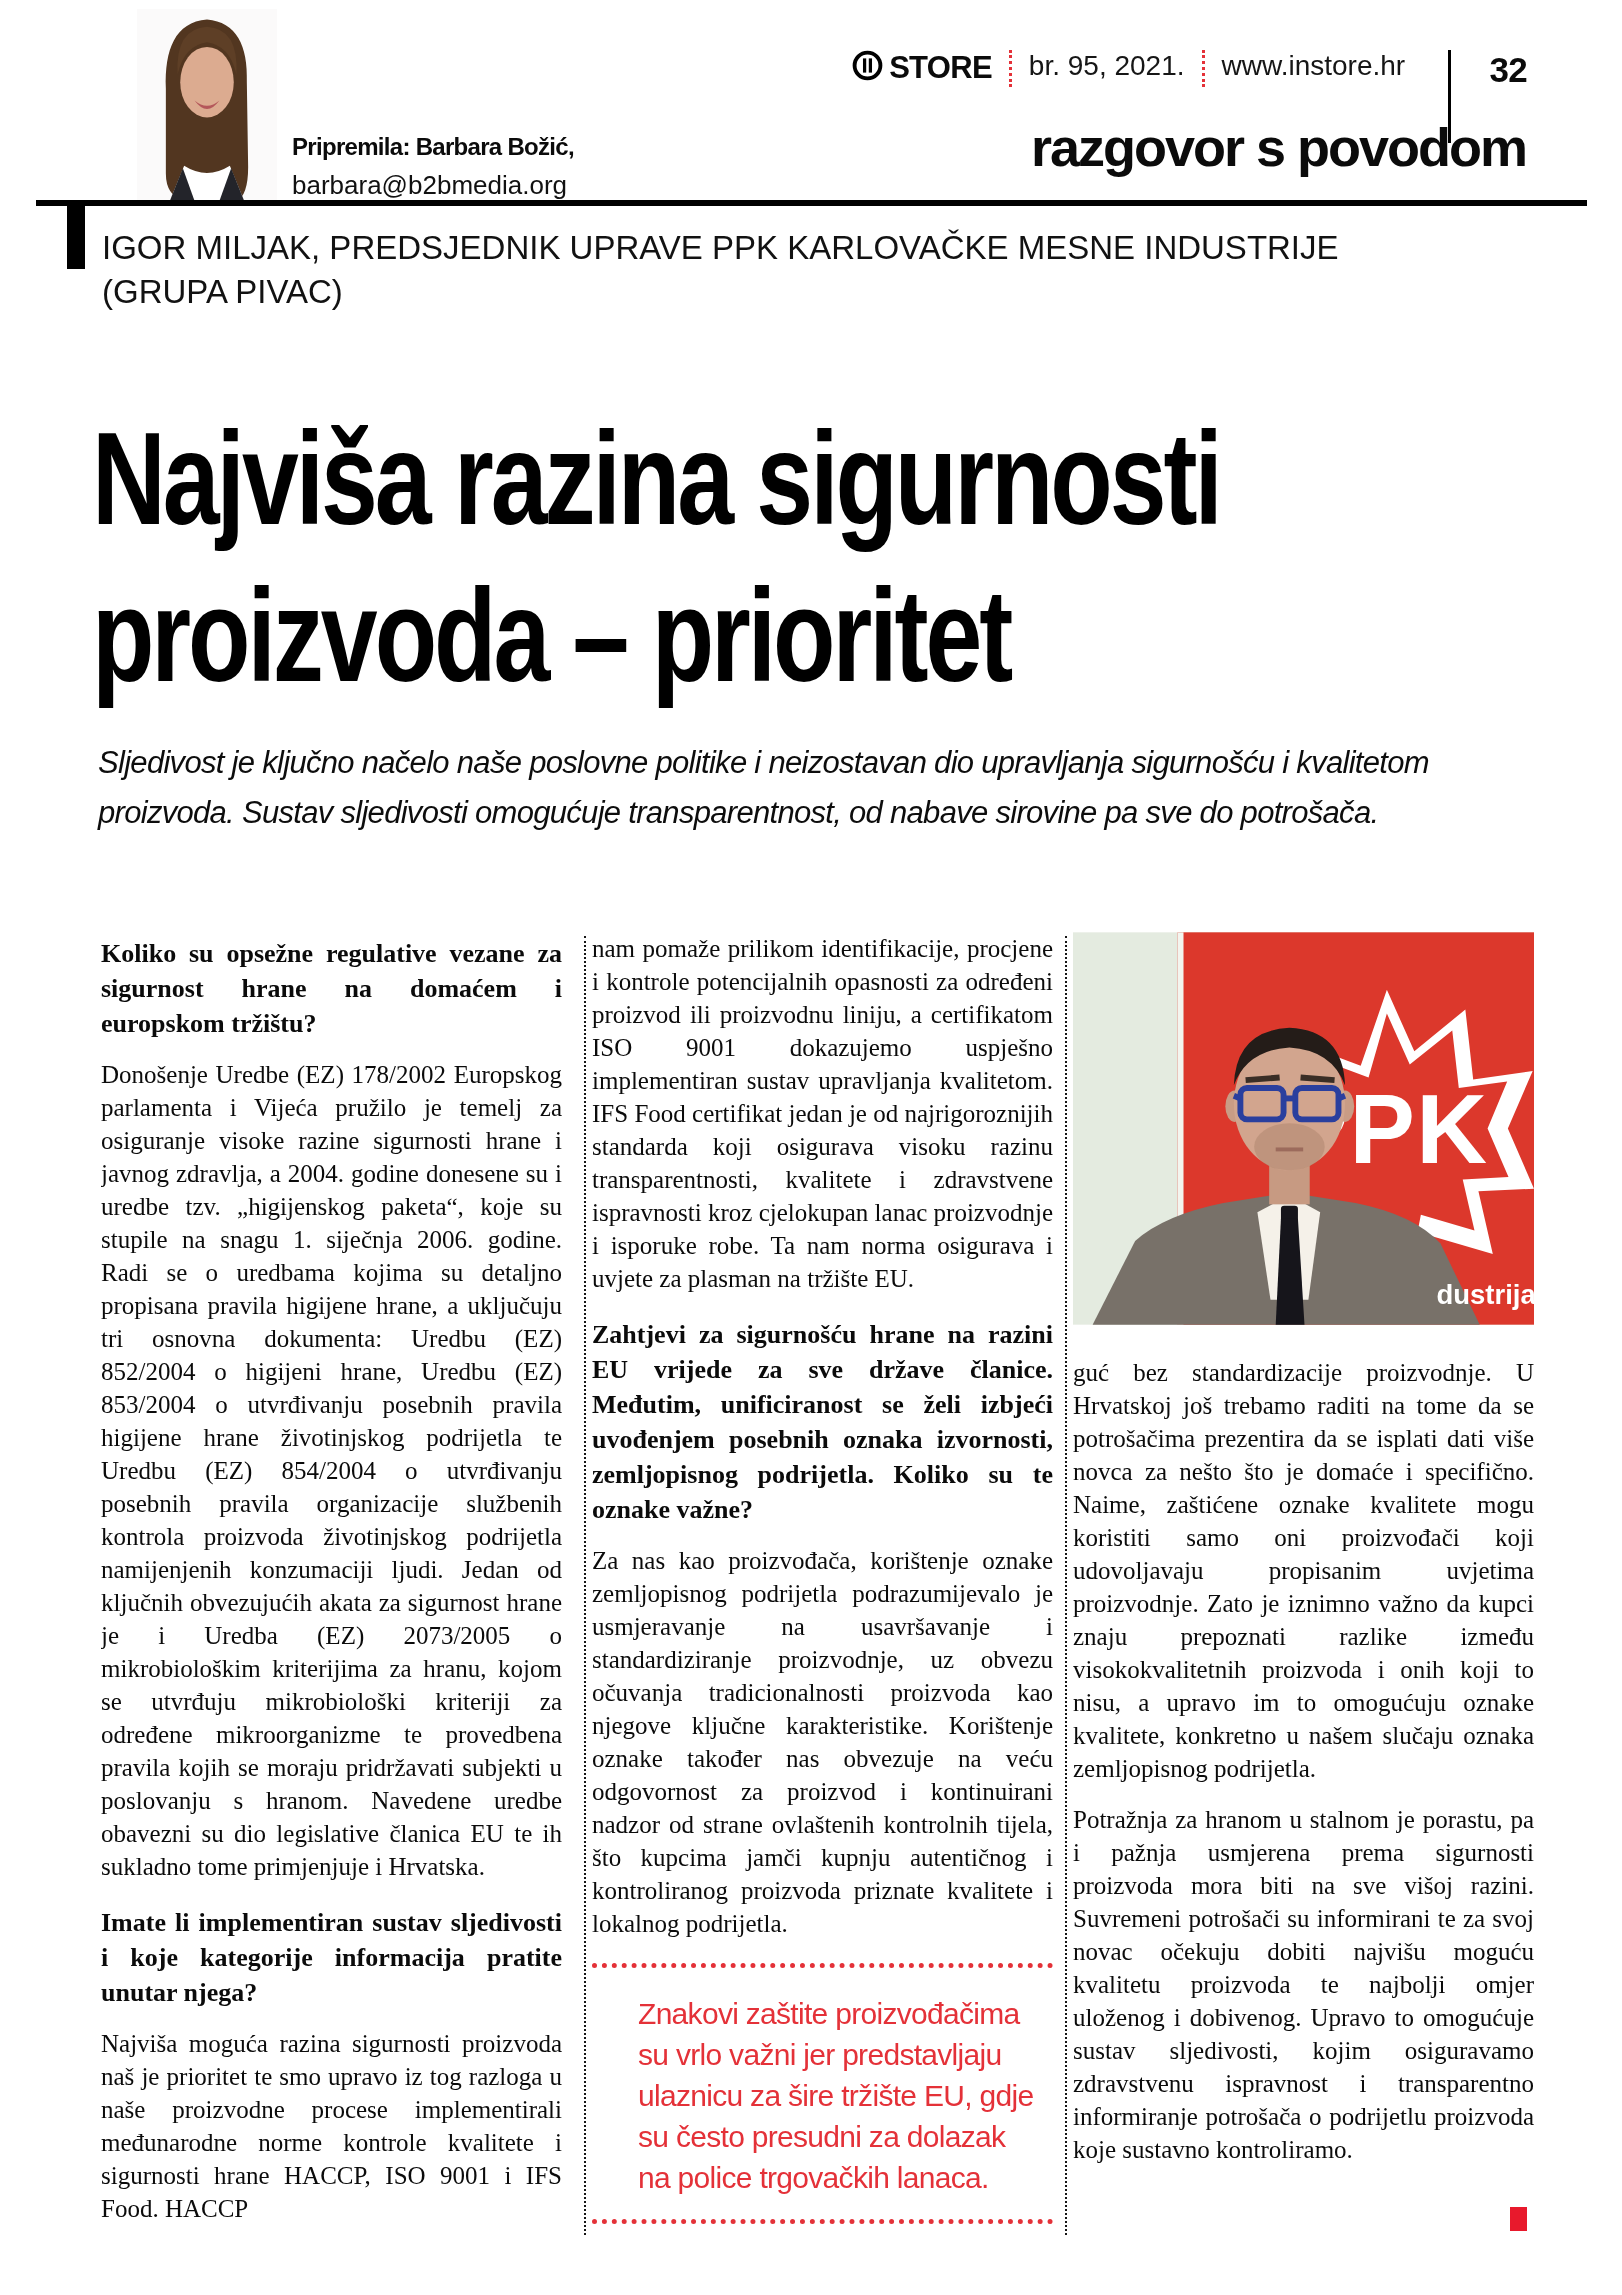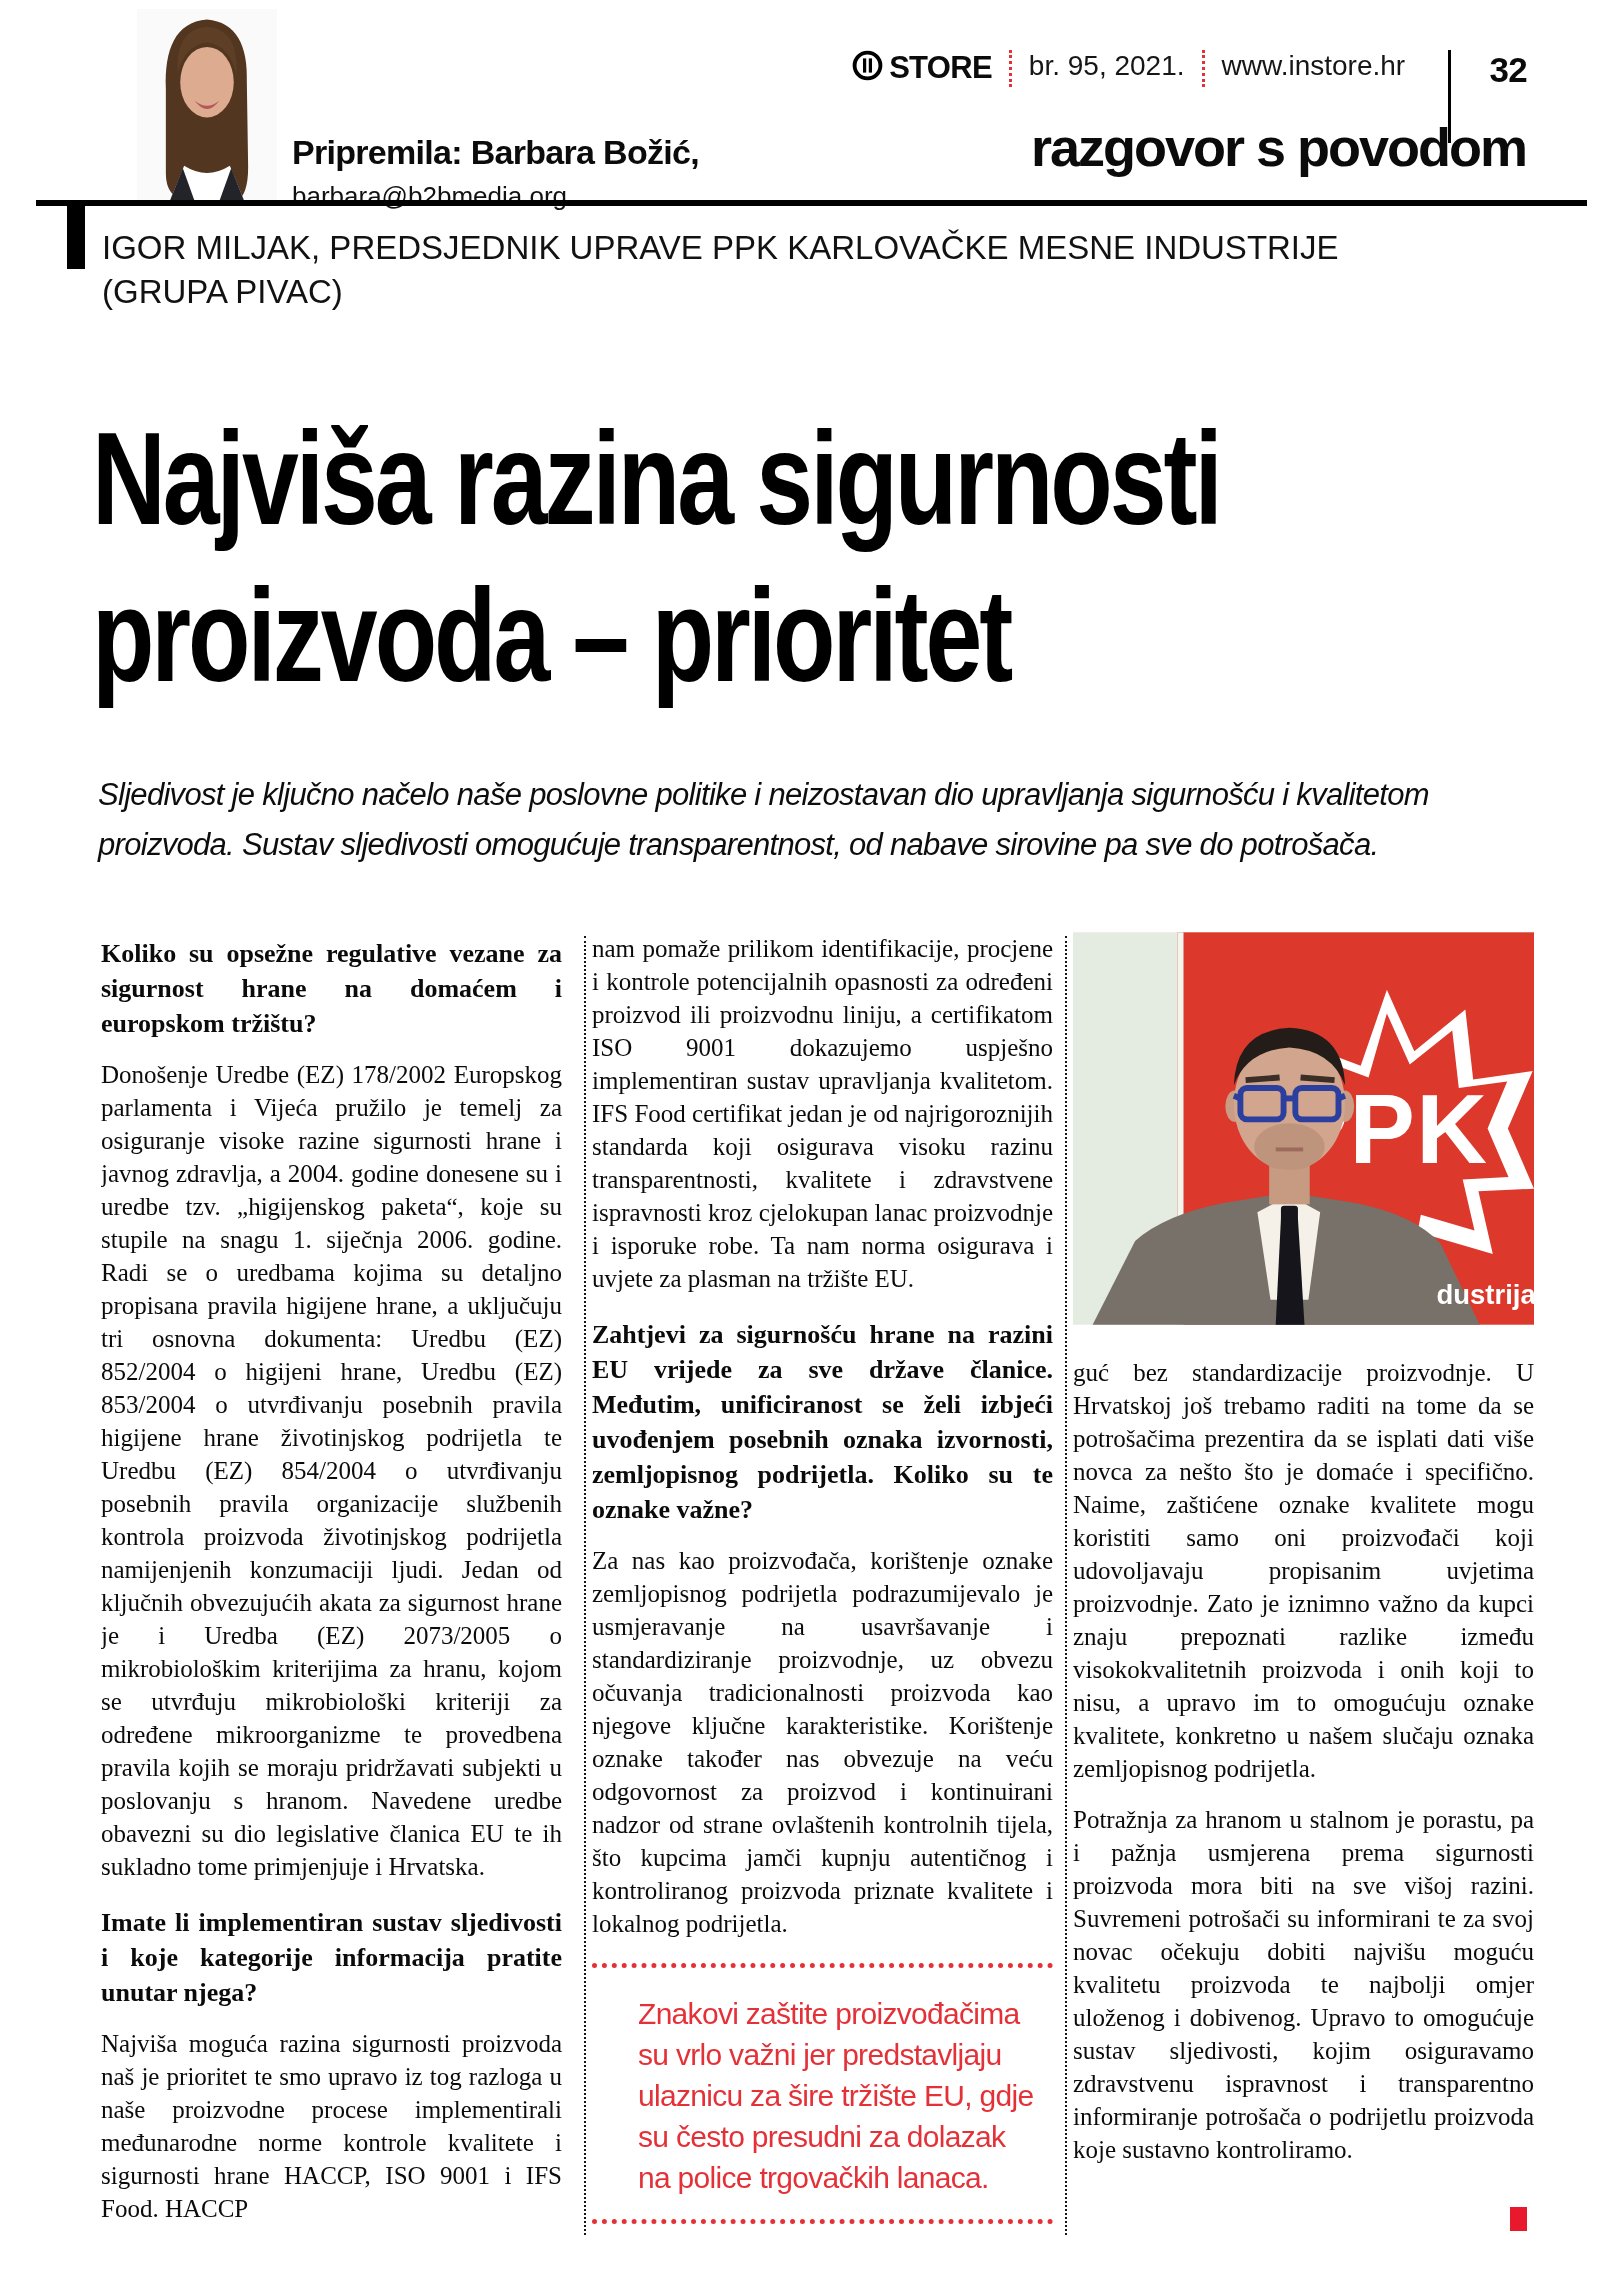--- a/index.html
+++ b/index.html
@@ -12,21 +12,21 @@
     position:relative;
     width:1623px;height:2295px;
     background:#ffffff;
     overflow:hidden;
     font-family:"Liberation Serif",serif;
     color:var(--ink);
   }
   
   .author-photo{position:absolute;left:137px;top:9.2px;width:140px;height:192px;}
   .byline{position:absolute;left:292px;top:133px;font-family:"Liberation Sans",sans-serif;}
-  .byline-name{font-weight:bold;font-size:34px;letter-spacing:-0.7px;}
+  .byline-name{font-weight:bold;font-size:24px;letter-spacing:-0.7px;}
   .byline-email{font-size:26px;margin-top:9.2px;color:#111;}
   .masthead-row{
     position:absolute;right:96px;top:50px;height:93px;
     display:flex;align-items:flex-start;
     font-family:"Liberation Sans",sans-serif;white-space:nowrap;
   }
   .logo-mark{width:31px;height:31px;margin-right:6.5px;}
   .logo-store{font-weight:bold;font-size:31px;letter-spacing:-0.7px;}
   .dot-sep{width:0;height:37px;border-left:3.9px dotted var(--red);margin:0 17px;}
   .mh-issue,.mh-site{font-size:28px;color:#161616;}
@@ -49,21 +49,21 @@
     position:absolute;left:92px;top:400px;width:1505px;
     font-family:"Liberation Sans",sans-serif;font-weight:bold;
     font-size:131px;line-height:157px;letter-spacing:-3.9px;
     transform:scaleX(0.78);transform-origin:left top;
     white-space:nowrap;color:#000;
   }
   
   .intro{
     position:absolute;left:98px;top:738px;width:1394px;
     font-family:"Liberation Sans",sans-serif;font-style:italic;
-    font-size:31px;line-height:50px;letter-spacing:-0.7px;color:#0d0d0d;margin-top:32px;
+    font-size:31px;line-height:50px;letter-spacing:-0.7px;color:#0d0d0d;
   }
   
   .col{position:absolute;top:932px;width:461px;text-align:justify;overflow:hidden;}
   .col1{left:101px;height:1315px;}
   .col2{left:592px;height:1021px;}
   .col3{left:1073px;height:1315px;}
   .col p{margin:0 0 18.3px 0;font-size:25px;line-height:33px;}
   .col p.q{font-weight:bold;font-size:26px;line-height:35px;margin:22px 0 17px 0;}
   .col p.q:first-child{margin-top:3.9px;}
   .divider{position:absolute;top:936px;height:1299px;width:0;border-left:2.6px dotted #151515;}

